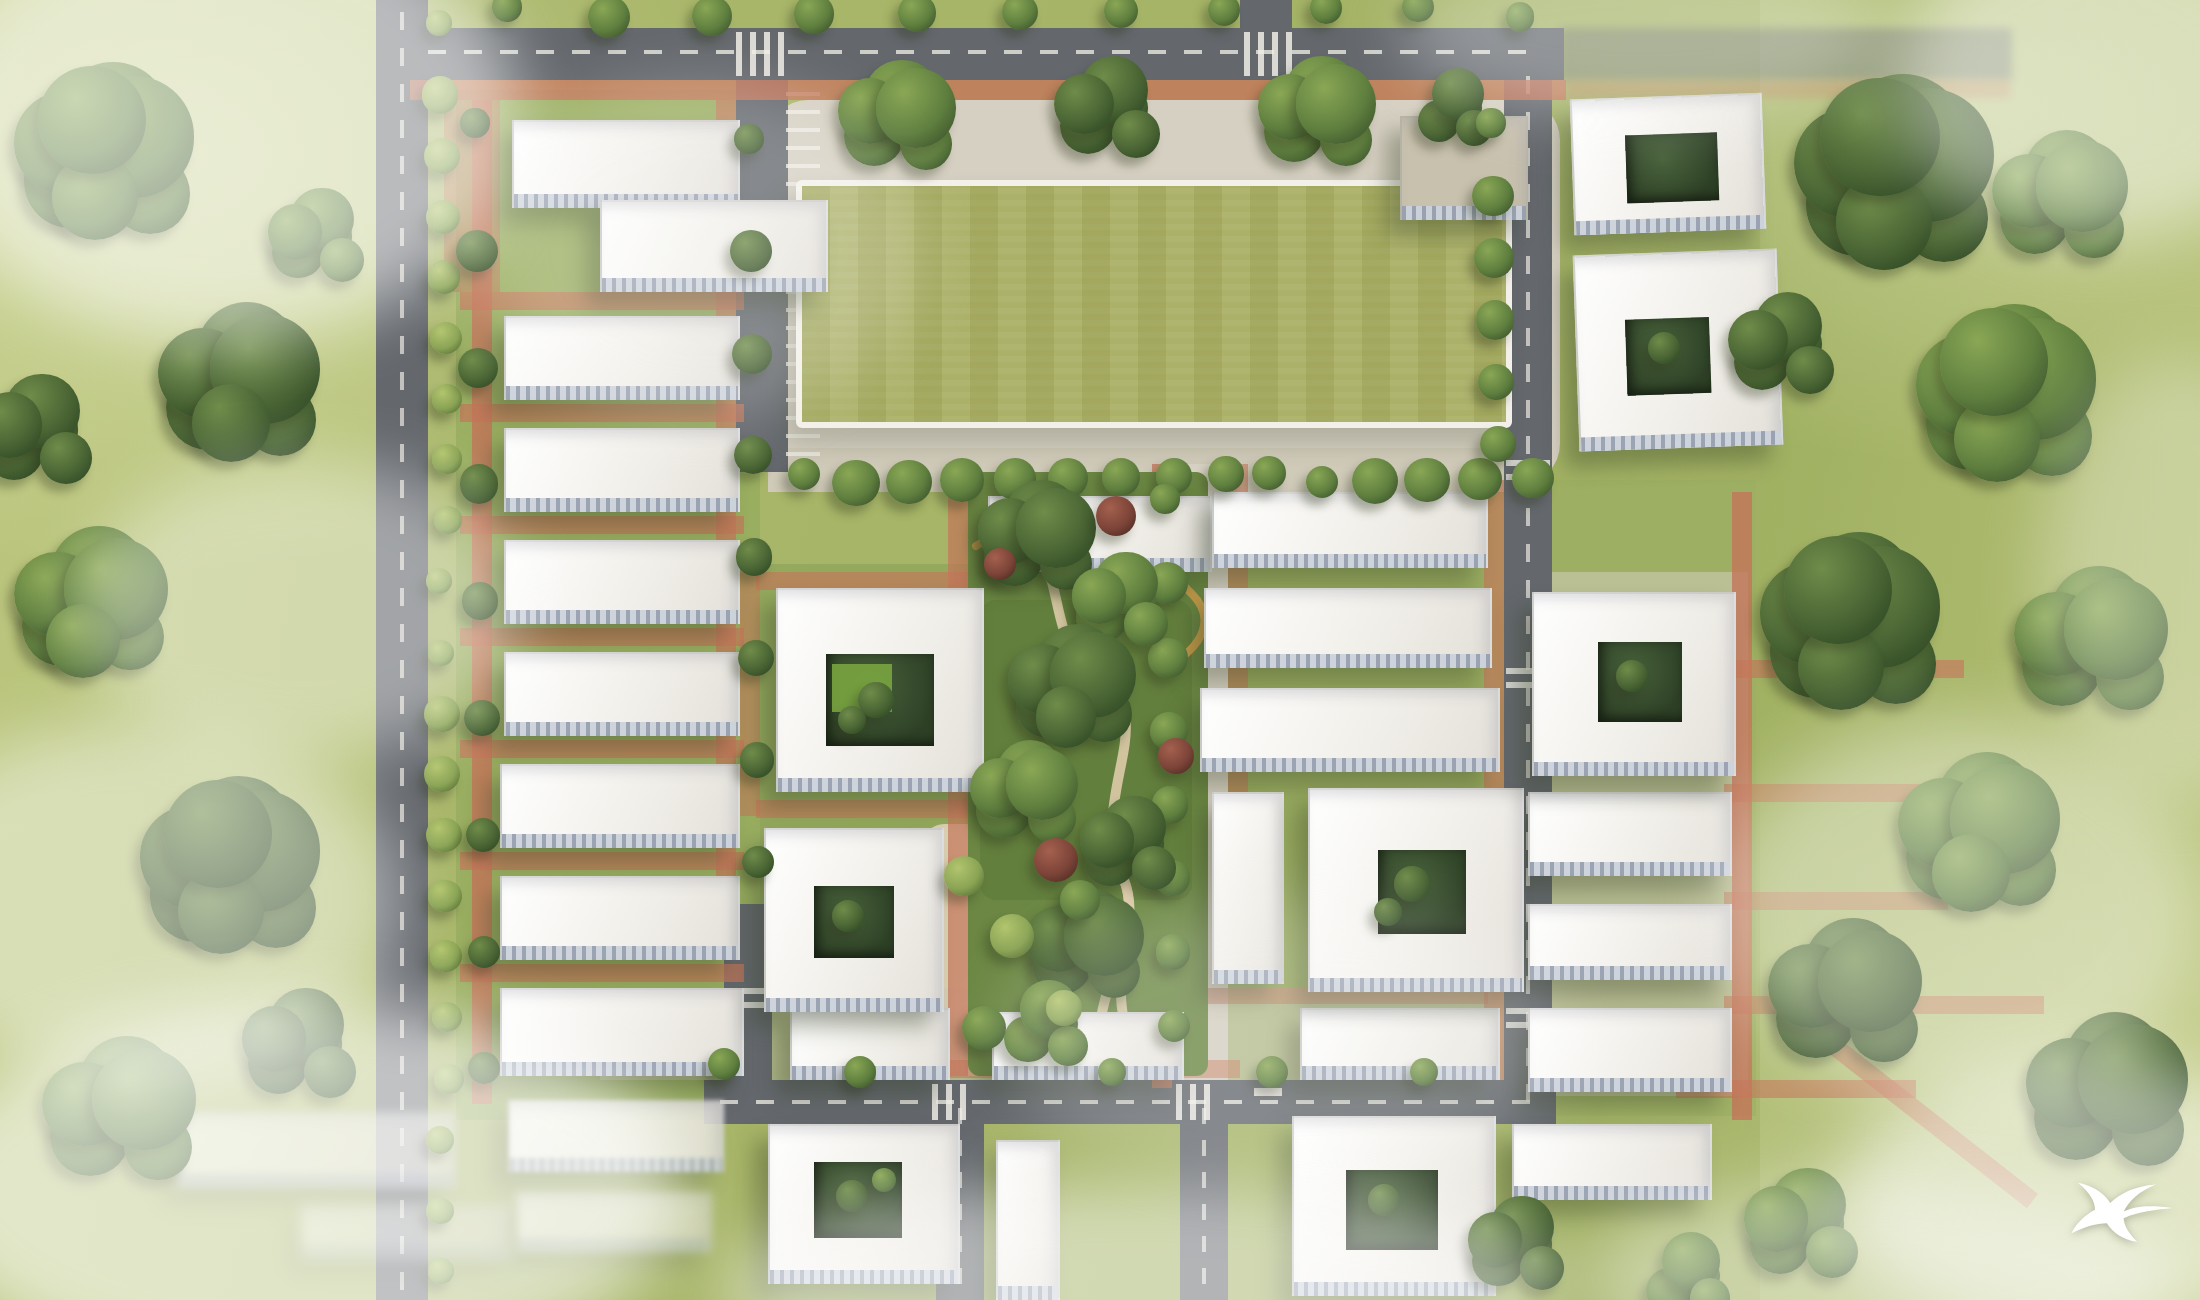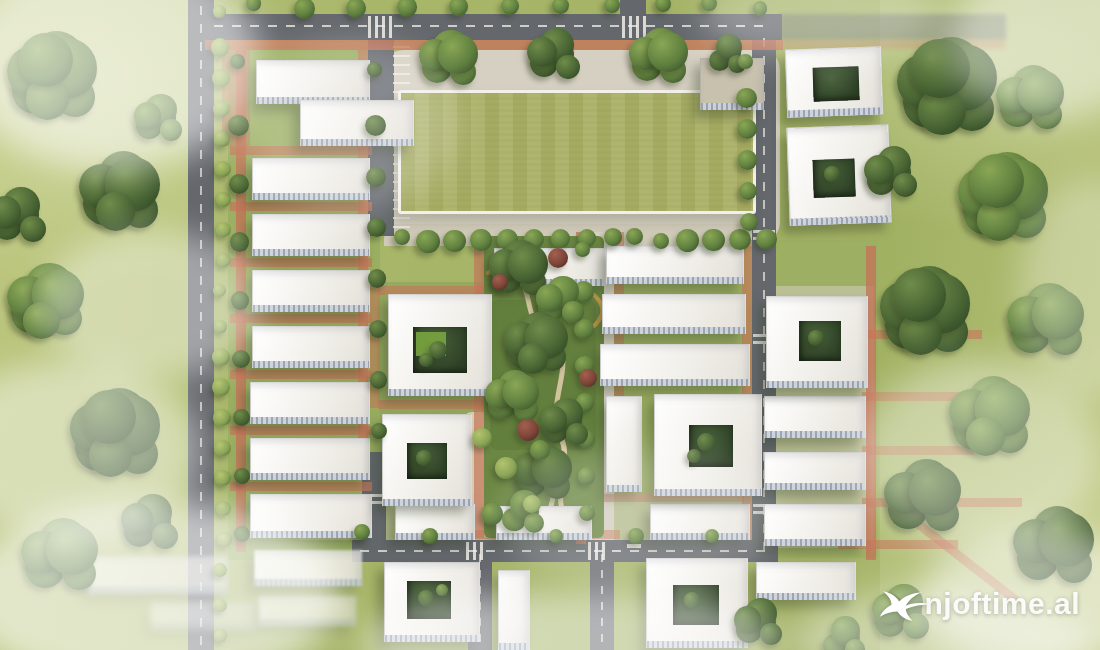--- a/index.html
+++ b/index.html
@@ -683,15 +683,14 @@
       <div class="it fog" style="left: 920px; top: 530px; width: 240px; height: 140px; opacity: 0.5;"></div>
       <div class="it fog" style="left: 790px; top: 590px; width: 300px; height: 100px; opacity: 0.4;"></div>
       <div class="it fog" style="left: 950px; top: -40px; width: 200px; height: 160px; opacity: 0.45;"></div>
       <div class="it fog" style="left: 700px; top: -30px; width: 240px; height: 90px; opacity: 0.3;"></div>
       <div class="it fog" style="left: 1020px; top: 180px; width: 140px; height: 220px; opacity: 0.3;"></div>
     </div>
   <div class="watermark">
     <svg viewBox="0 0 64 44" xmlns="http://www.w3.org/2000/svg">
       <path d="M62,22 C48,20 40,21 33,24 C36,18 42,12 52,8 C40,9 31,13 25,19 C22,14 16,9 6,7 C13,13 16,18 16,23 C10,26 5,31 2,37 C10,33 17,31 23,31 C27,37 33,41 41,42 C36,37 33,32 33,28 C42,24 52,23 62,22 Z" fill="#ffffff"></path>
     </svg>
-    <span>njoftime.al</span>
   </div>
 </div>
 
 </body></html>

